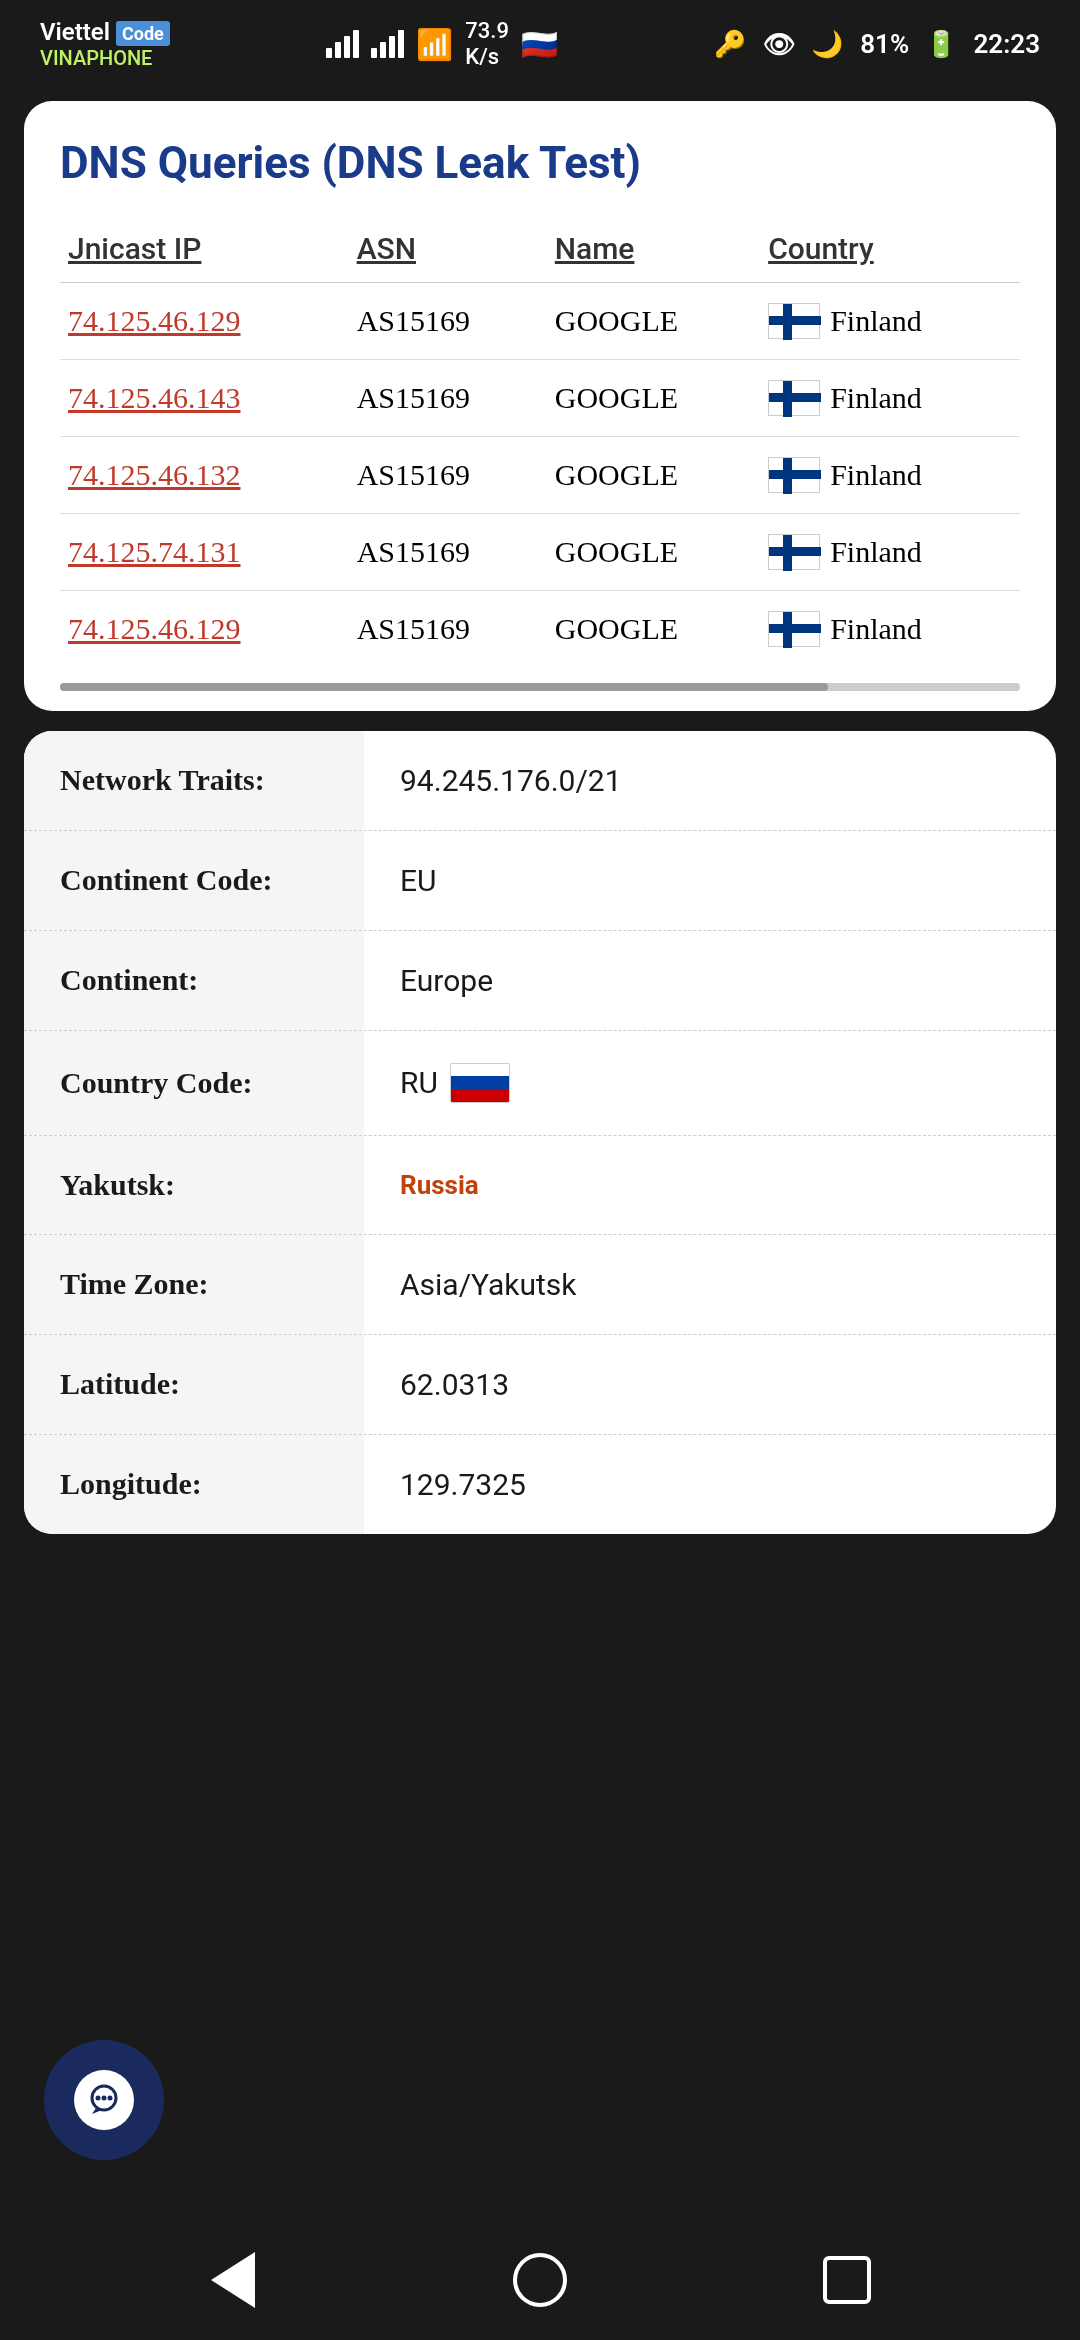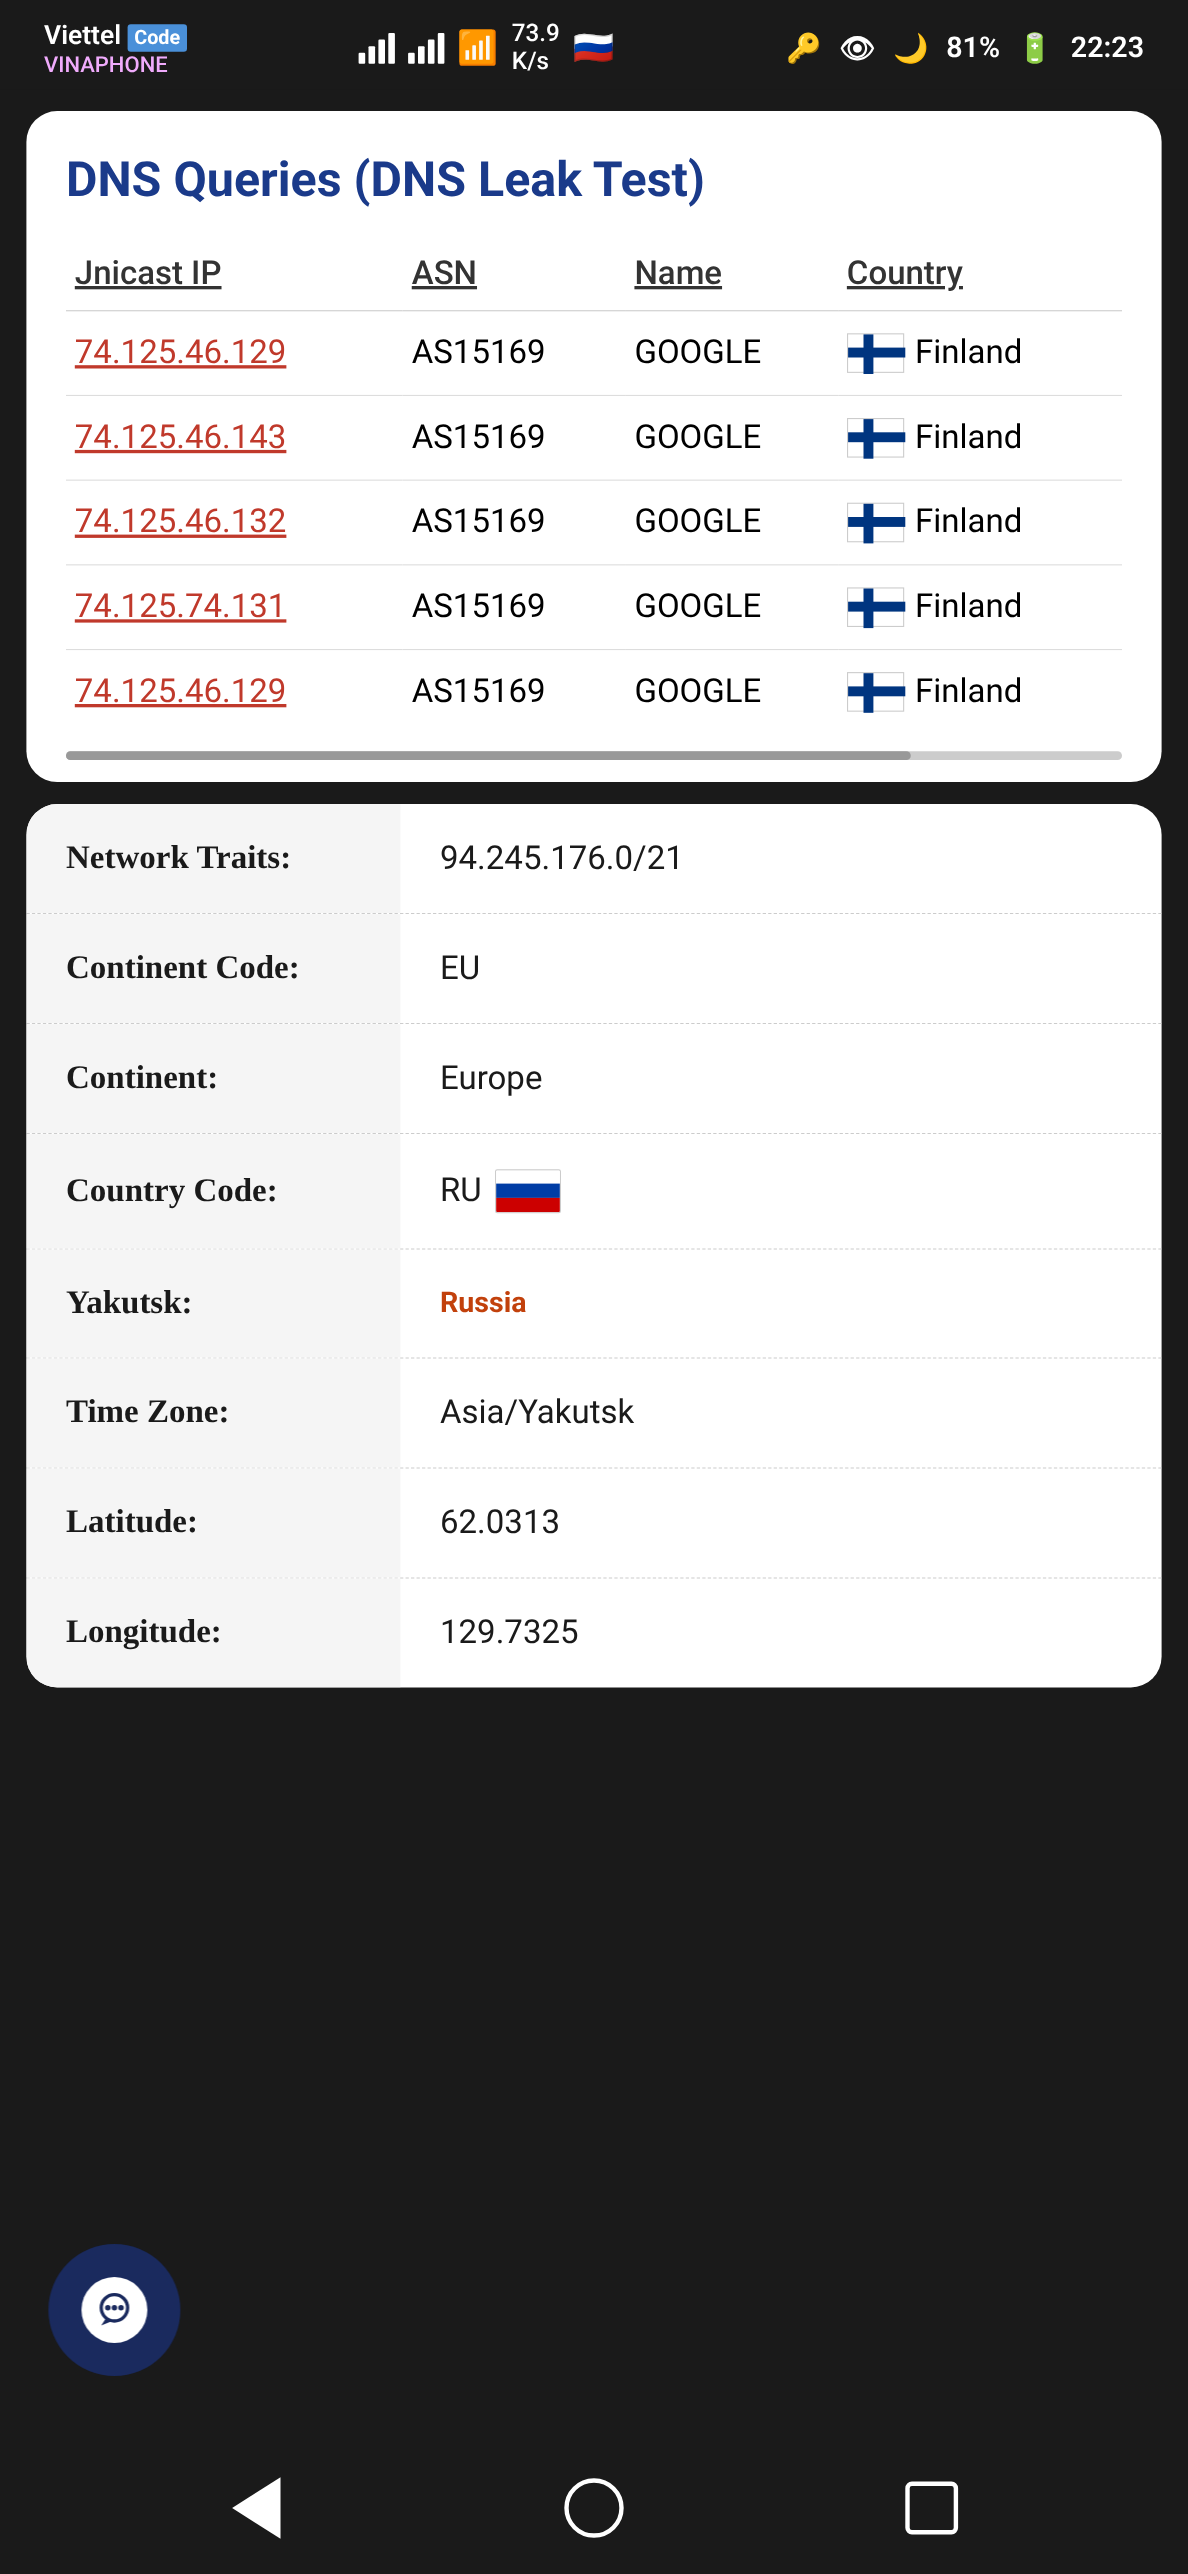--- a/index.html
+++ b/index.html
@@ -22,21 +22,21 @@
       padding: 18px 40px 10px;
       font-size: 28px;
       font-weight: 500;
     }
     .status-left {
       display: flex;
       flex-direction: column;
       font-size: 22px;
     }
     .status-carrier { font-weight: 600; font-size: 24px; }
-    .status-carrier-sub { font-size: 20px; color: #f0abfc; }
+    .status-carrier-sub { font-size: 20px; color: #bef264; }
     .status-center {
       display: flex;
       align-items: center;
       gap: 12px;
       font-size: 24px;
     }
     .status-right {
       display: flex;
       align-items: center;
       gap: 16px;
@@ -93,20 +93,21 @@
     .dns-table tbody tr {
       border-bottom: 1px solid #ddd;
     }
     .dns-table tbody tr:last-child {
       border-bottom: none;
     }
     .dns-table tbody tr td {
       padding: 20px 8px;
       vertical-align: middle;
       font-size: 30px;
+      font-family: Liberation Serif, serif;
     }
     .ip-link {
       color: #c0392b;
       text-decoration: underline;
     }
     .country-cell {
       display: flex;
       align-items: center;
       gap: 10px;
       white-space: nowrap;

